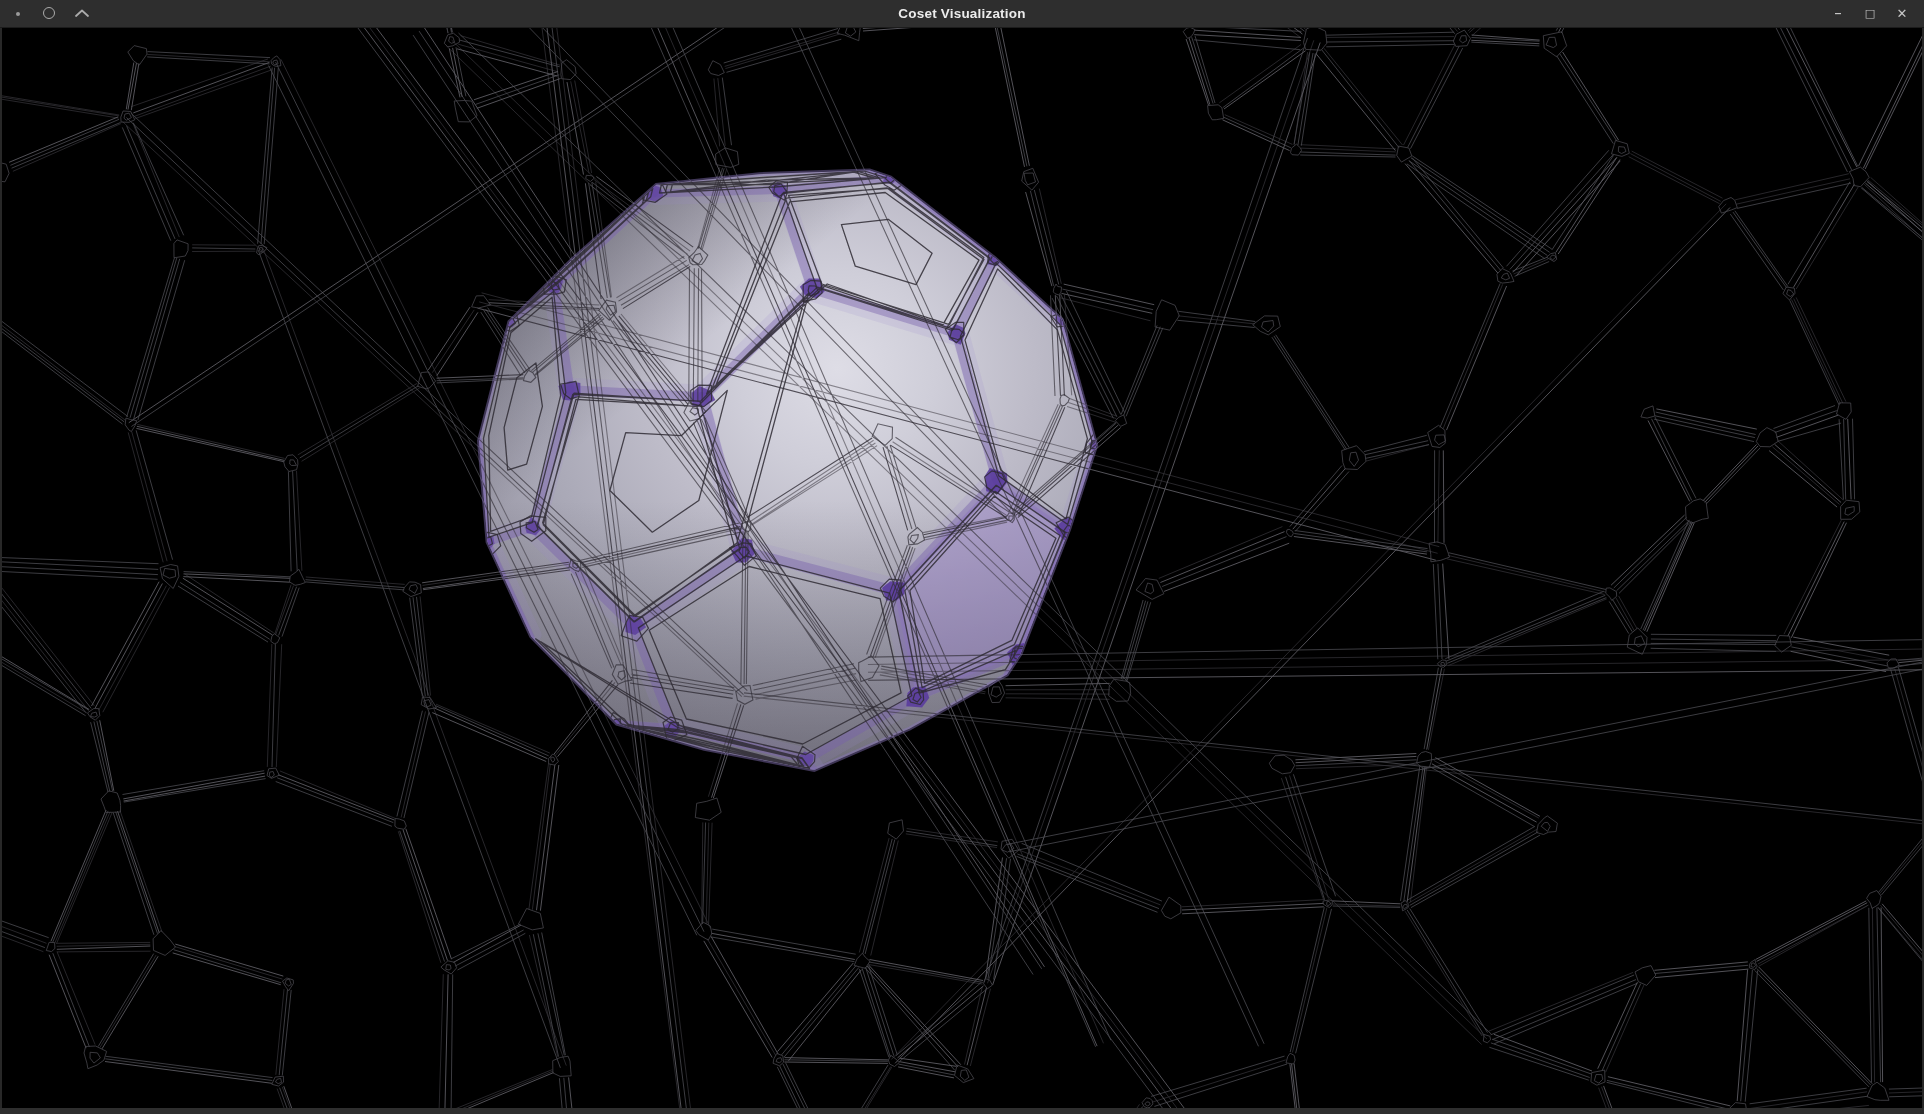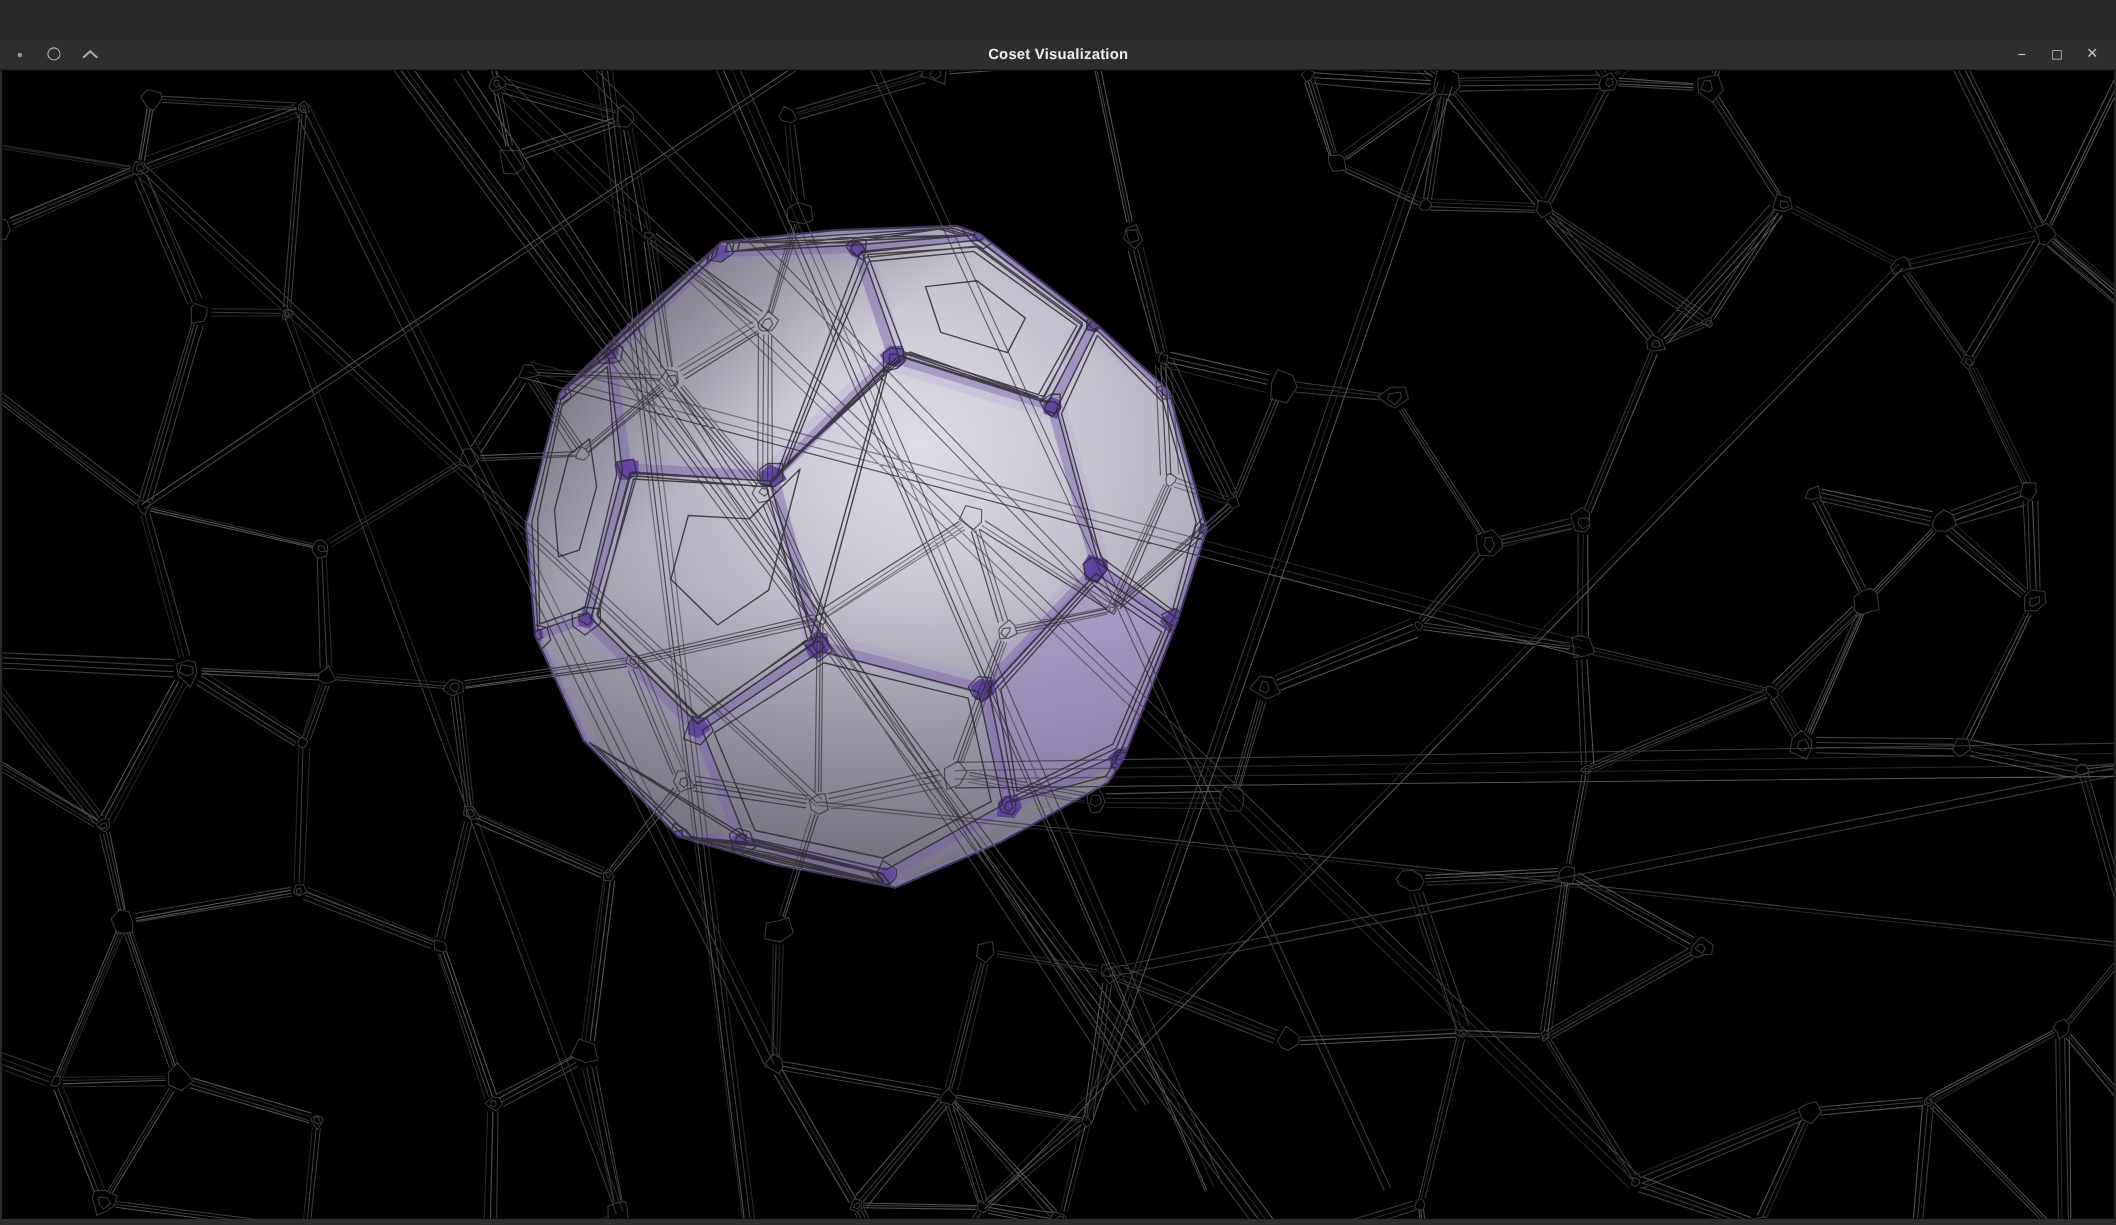--- a/index.html
+++ b/index.html
@@ -1,20 +1,20 @@
 <!DOCTYPE html>
 <html><head>
 <meta charset="utf-8">
 <style>
   html,body{margin:0;padding:0;background:#000;}
   body{width:1924px;height:1114px;overflow:hidden;font-family:"Liberation Sans",sans-serif;position:relative;}
   .window{width:1924px;height:1114px;background:#282828;display:flex;flex-direction:column;}
   
   .titlebar{height:27px;flex:0 0 27px;background:#2e2e2e;border-bottom:1px solid #1c1c1c;
-    display:flex;align-items:center;position:relative;user-select:none;margin-top:36px;}
+    display:flex;align-items:center;position:relative;user-select:none;}
   .tb-left{width:130px;flex:0 0 130px;display:flex;align-items:center;gap:0;position:relative;height:100%;}
   .tb-dot{position:absolute;left:16px;top:12px;width:4px;height:4px;border-radius:50%;background:#9a9a9a;}
   .tb-ring{position:absolute;left:43px;top:7px;width:10px;height:10px;border-radius:50%;border:1.6px solid #ababab;background:transparent;}
   .tb-chev{position:absolute;left:74px;top:8px;width:16px;height:10px;stroke:#ababab;stroke-width:1.8;fill:none;stroke-linecap:round;stroke-linejoin:round;}
   .tb-title{flex:1;text-align:center;color:#ececec;font-size:13.5px;font-weight:bold;letter-spacing:.2px;line-height:27px;}
   .tb-right{width:130px;flex:0 0 130px;display:flex;justify-content:flex-end;align-items:center;height:100%;padding-right:6px;box-sizing:border-box;}
   .wbtn{width:32px;height:27px;background:transparent;border:none;color:#c6c6c6;font-size:13px;
     font-family:"DejaVu Sans",sans-serif;line-height:27px;padding:0;cursor:default;}
   .wbtn.minimize{font-size:15px;}
   .wbtn.maximize{font-size:11px;}

